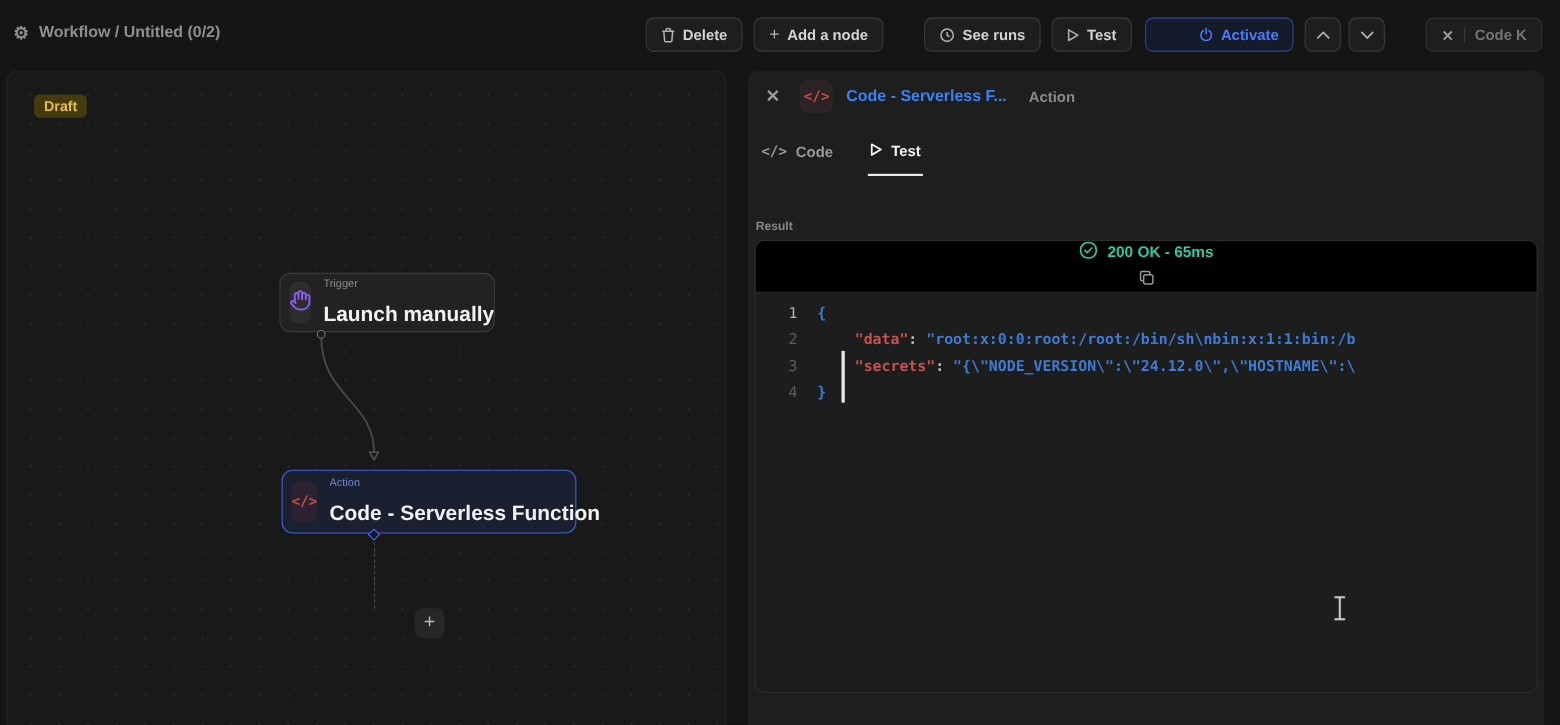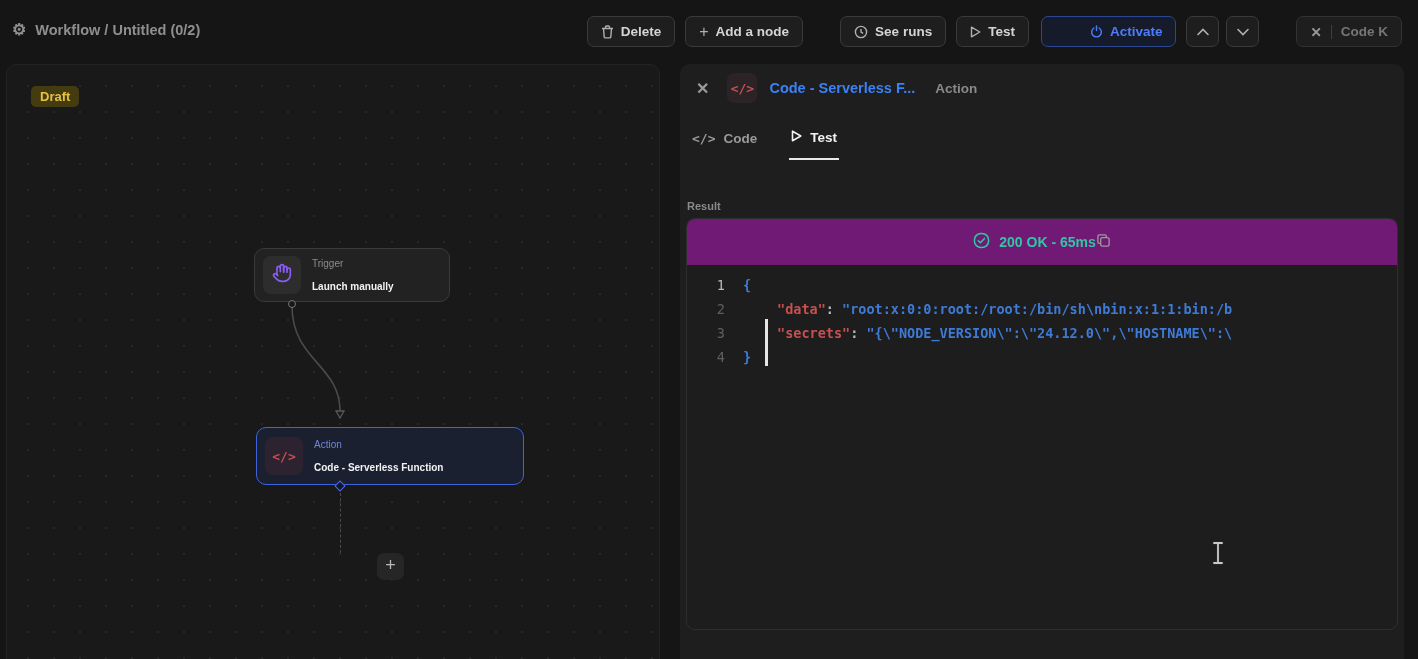--- a/index.html
+++ b/index.html
@@ -41,21 +41,21 @@
   }
   .node {
     position:absolute; display:flex; align-items:center; gap:11px; padding:8px 14px 8px 8px;
     background:#222222; border:1px solid #3a3a3a; border-radius:10px; cursor:pointer;
   }
   .node .iconbox {
     width:38px; height:38px; border-radius:8px; background:#2d2d2d;
     display:flex; align-items:center; justify-content:center;
   }
   .node .cat { font-size:10px; color:#8c8c8c; font-weight:400; margin-bottom:2px; }
-  .node .title { font-size:10px; color:#f2f2f2; font-weight:700; white-space:nowrap;margin-top:12px; }
+  .node .title { font-size:19px; color:#f2f2f2; font-weight:700; white-space:nowrap;margin-top:12px; }
   #trigger-node { left:247px; top:183px; width:196px; height:54px; }
   #action-node { left:249px; top:362px; width:268px; height:58px;
     background:#1a2030; border:1.5px solid #3e63dd; }
   #action-node .iconbox { background:#2c2230; }
   #action-node .cat { color:#6f86d6; }
   .code-glyph { font-family:"DejaVu Sans Mono", monospace; font-weight:700; font-size:13px; color:#c64f4f; }
   .port-circle {
     position:absolute; left:281px; top:235px; width:8px; height:8px; border-radius:50%;
     background:#191919; border:1.5px solid #777;
   }
@@ -85,22 +85,22 @@
   .tabs { position:absolute; left:10px; top:58px; display:flex; gap:30px; }
   .tab { display:flex; align-items:center; gap:8px; font-size:13.5px; font-weight:600;
     color:#9a9a9a; padding:8px 2px 13px 2px; cursor:pointer; }
   .tab.active { color:#f2f2f2; font-weight:700; border-bottom:2px solid #e8e8e8; }
 
   .result-label { position:absolute; left:7px; top:136px; color:#8a8a8a; font-size:11px; font-weight:700; }
   .result-box {
     position:absolute; left:6px; top:154px; width:712px; height:412px;
     background:#1d1d1d; border:1px solid #2e2e2e; border-radius:9px; overflow:hidden;
   }
-  .result-header { height:46px; background:#701a75; display:flex; align-items:center;
-    justify-content:center; padding:0 16px; }
+  .result-header { height:46px; background:#000000; display:flex; align-items:center;
+    justify-content:space-between; padding:0 16px;flex-direction:column; }
   .status { display:flex; align-items:center; gap:9px; color:#2fc7a4; font-size:14px; font-weight:700; }
   .copy-btn { cursor:pointer; display:flex; }
 
   .code-area { position:relative; padding-top:8px;
     font-family:"DejaVu Sans Mono", monospace; font-size:13.5px; font-weight:700; }
   .code-row { display:flex; height:24px; line-height:24px; }
   .ln { width:56px; text-align:right; padding-right:18px; color:#5f5f5f; font-weight:400; flex:none; }
   .ln.active { color:#b8b8b8; }
   .code-text { white-space:pre; overflow:hidden; flex:1; }
   .code-text.indent { padding-left:34px; }

